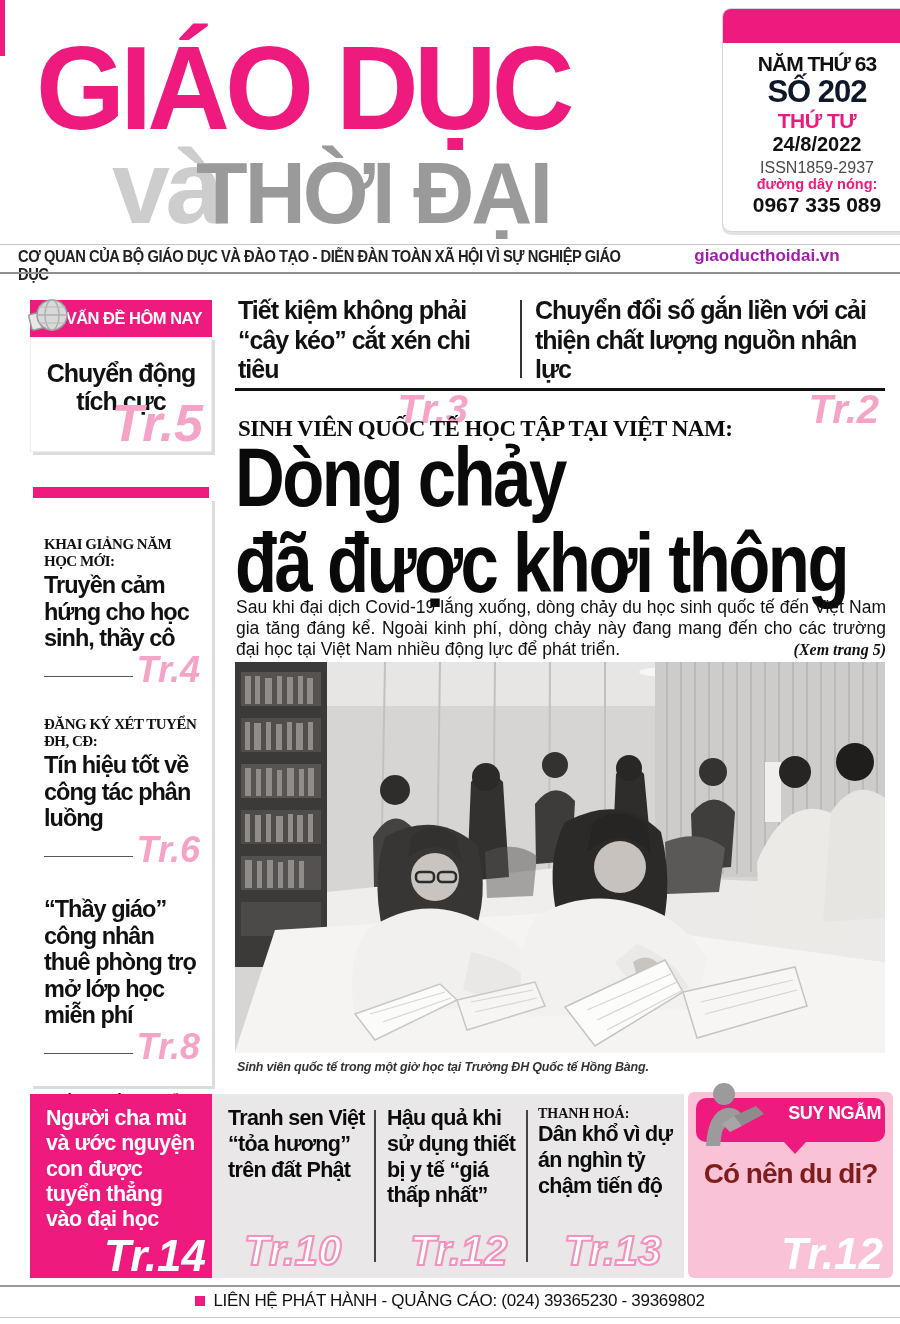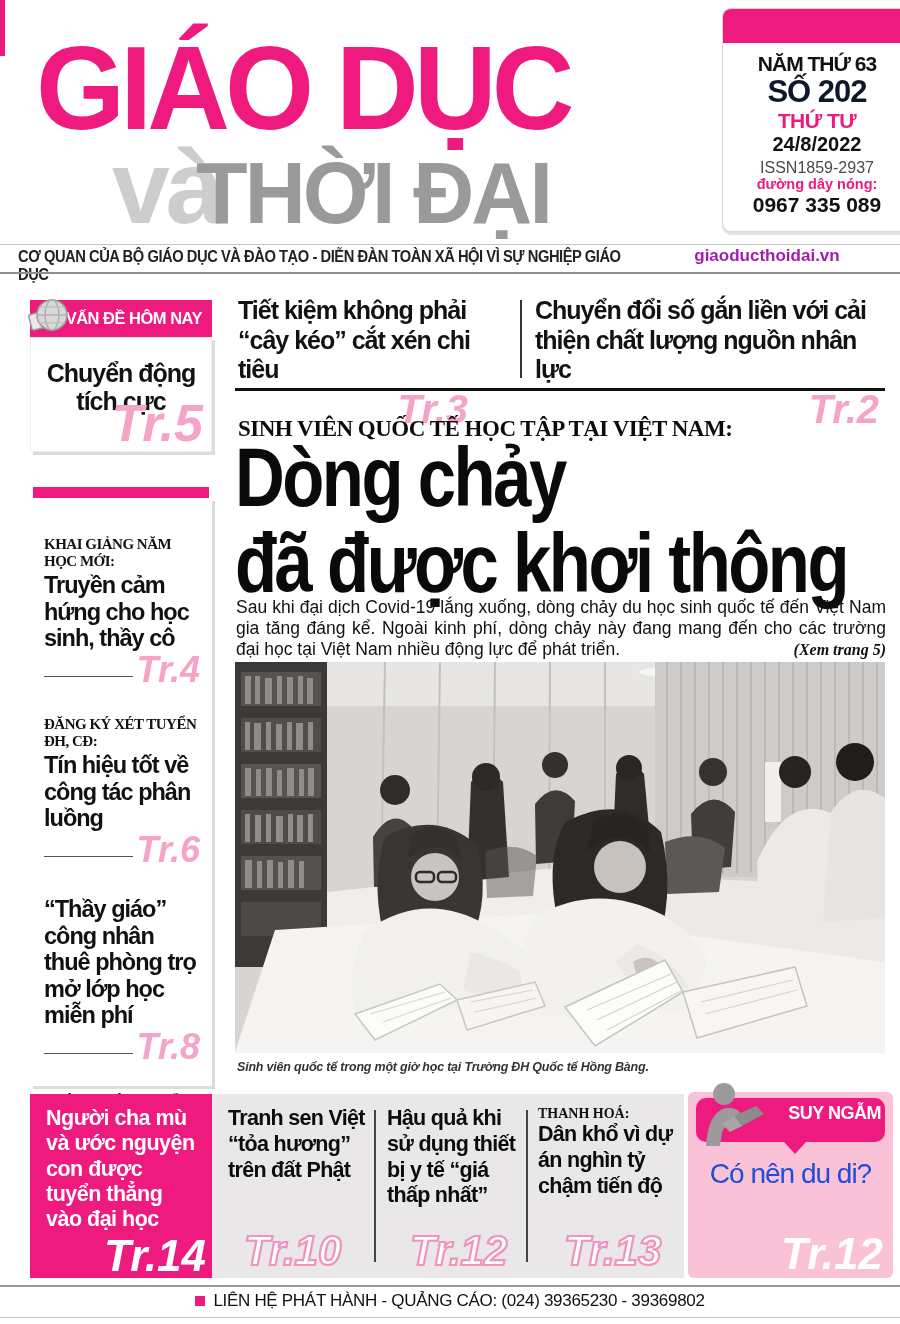--- a/index.html
+++ b/index.html
@@ -75,21 +75,21 @@
   .bb-item{position:absolute;top:12px;}
   .bb-hl{font-size:21.5px;font-weight:700;letter-spacing:-.7px;line-height:1.2;color:#0c0c0c;}
   .bb-kick{font-family:"Liberation Serif",serif;font-size:14px;font-weight:700;color:#111;}
   .bb-pg{position:absolute;font-size:42px;font-weight:700;font-style:italic;line-height:1;color:#fff;-webkit-text-stroke:2.2px #f293bd;text-stroke:2.2px #f293bd;}
   .bb-div{position:absolute;top:16px;width:1.6px;height:152px;background:#444;}
 
   .sn-box{left:688px;top:1092px;width:205px;height:186px;background:var(--pink-pale);border-radius:6px;}
   .sn-head{position:absolute;left:8px;top:6px;width:189px;height:44px;background:var(--pink);border-radius:10px;}
   .sn-label{position:absolute;right:12px;top:11px;color:#fff;font-size:18px;font-weight:700;letter-spacing:-.5px;}
   .sn-pointer{position:absolute;left:96px;top:50px;width:0;height:0;border-left:11px solid transparent;border-right:11px solid transparent;border-top:12px solid var(--pink);}
-  .sn-hl{position:absolute;left:0;top:66px;width:100%;text-align:center;font-size:28px;font-weight:400;letter-spacing:-1px;line-height:1.12;color:#1d4ed8;}
+  .sn-hl{position:absolute;left:0;top:66px;width:100%;text-align:center;font-size:28px;font-weight:700;letter-spacing:-1px;line-height:1.12;color:#7f1d1d;}
   .sn-pg{position:absolute;right:10px;bottom:2px;font-size:44px;font-weight:700;font-style:italic;color:#fff;line-height:1;}
   .sn-icon{position:absolute;left:6px;top:-12px;}
 
   
   .foot-rule-a{left:0;top:1285px;width:900px;height:1.5px;background:#9a9a9a;}
   .foot-rule-b{left:0;top:1317px;width:900px;height:1px;background:#c9c9c9;}
   .footer{left:0;top:1291px;width:900px;text-align:center;font-size:17px;font-weight:400;letter-spacing:-.3px;color:#111;}
   .foot-bullet{display:inline-block;width:10px;height:10px;background:var(--pink);margin-right:8px;}
 </style>
 </head>

